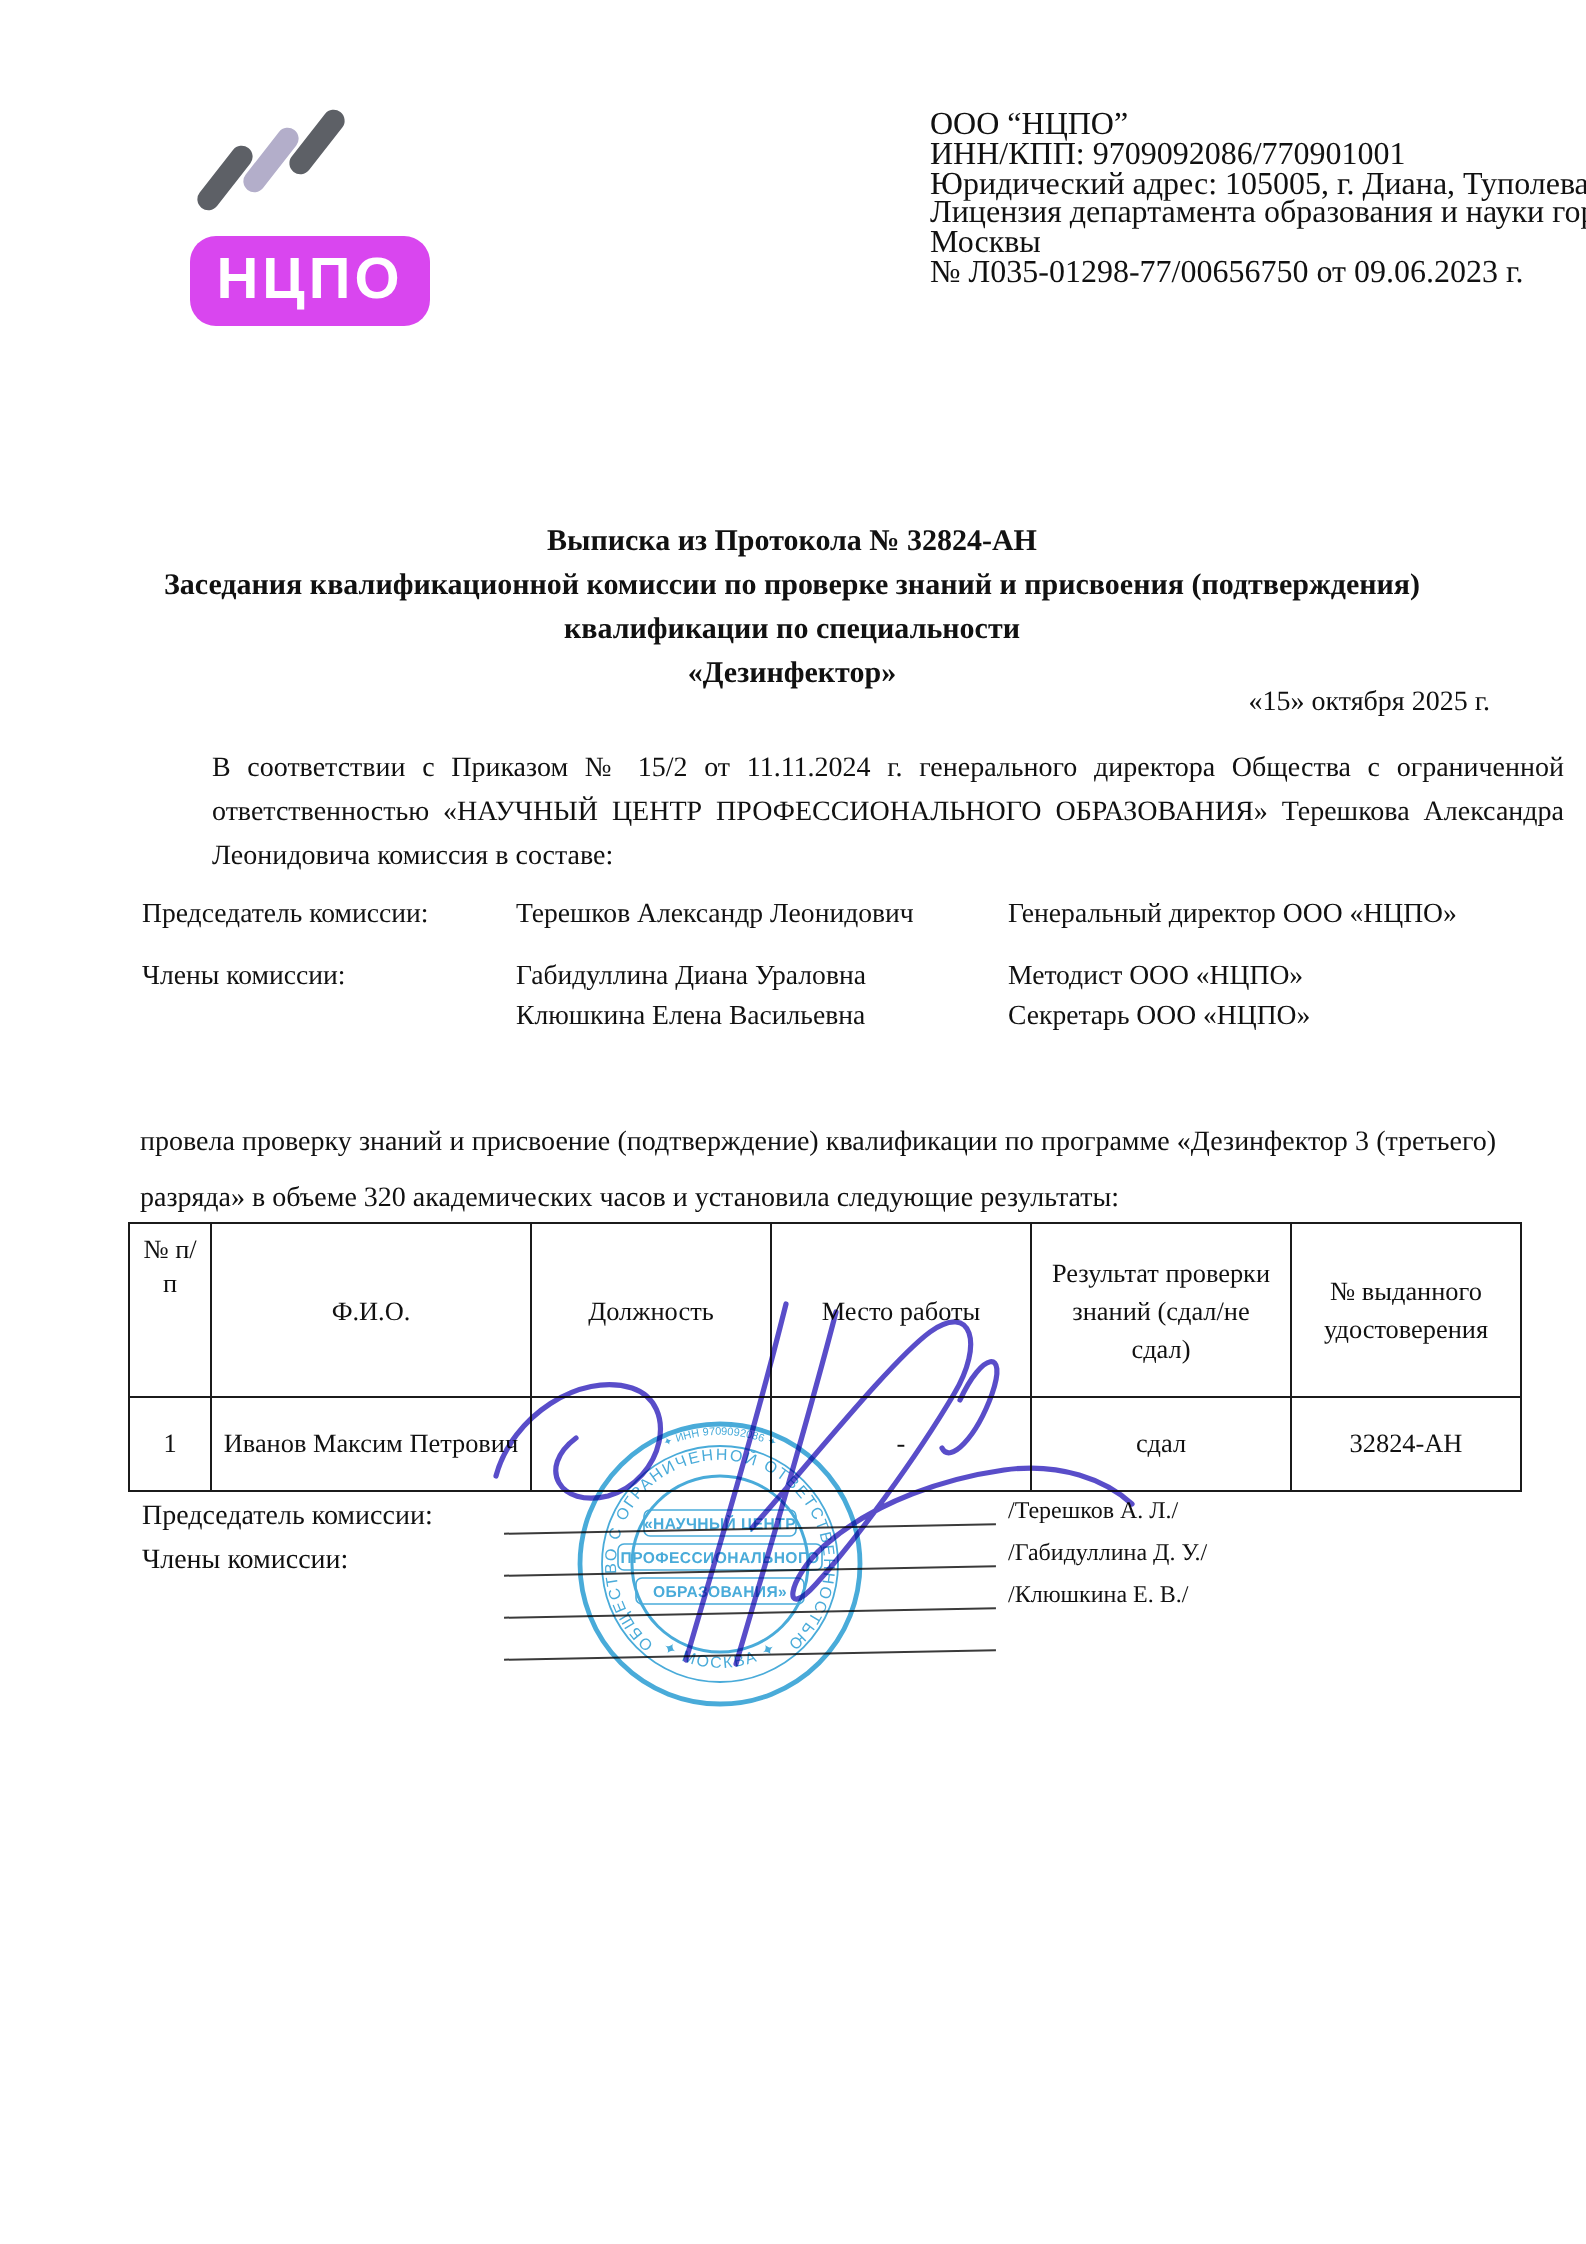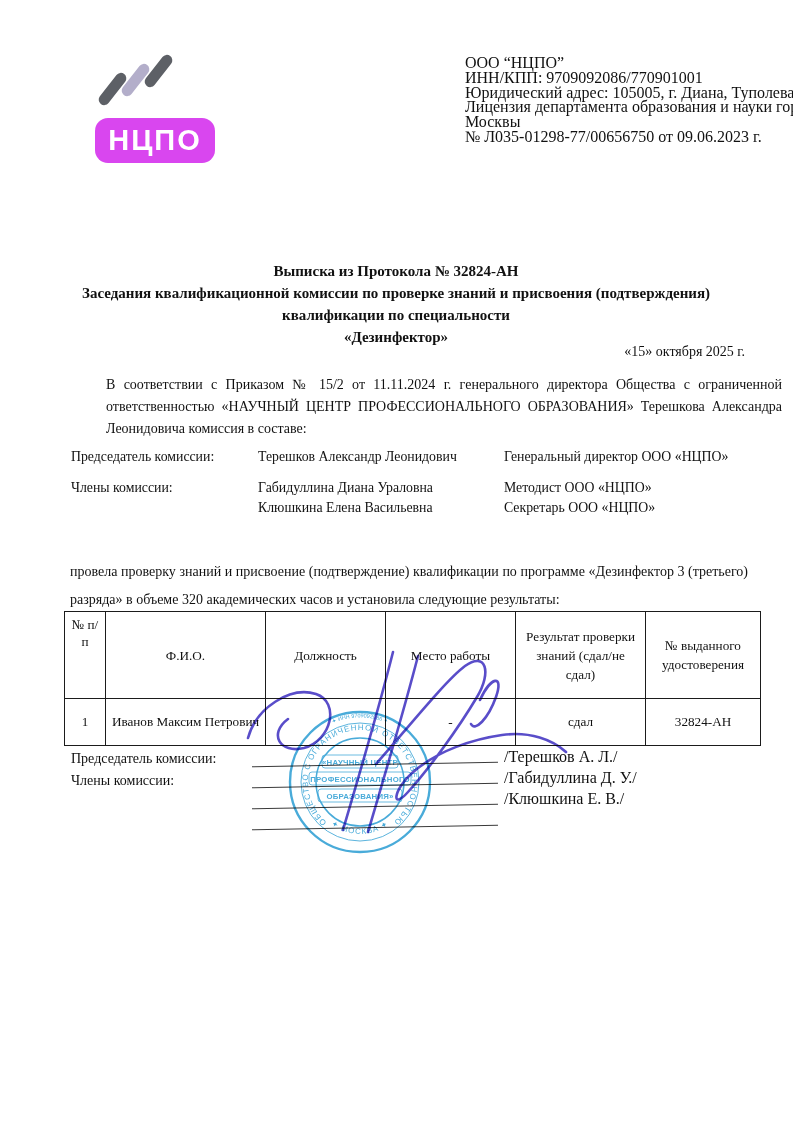--- a/index.html
+++ b/index.html
@@ -44,21 +44,21 @@
     border-collapse:collapse; font-size:13.2px; table-layout:fixed; }
   .results th, .results td { border:1.2px solid #1b1b1b; font-weight:normal;
     text-align:center; padding:2px 4px; }
   .results th { height:80px; vertical-align:middle; line-height:19px; }
   .results th.c0 { vertical-align:top; line-height:17px; padding-top:4px;margin-top:48px; }
   .results td { height:42px; vertical-align:middle; line-height:18px; }
   col.c0{width:41px;} col.c1{width:160px;} col.c2{width:120px;}
   col.c3{width:130px;} col.c4{width:130px;} col.c5{width:115px;}
   
   .sig-label { position:absolute; left:71px; font-size:14px; }
-  .sig-name  { position:absolute; left:504px; font-size:16px; }
+  .sig-name  { position:absolute; left:504px; font-size:12px; }
   .sig-line  { position:absolute; left:252px; width:246px; height:0;
     border-top:1.4px solid #3a3a3a; transform:rotate(-1.1deg); }
   
   .stamp-svg { position:absolute; left:272px; top:694px; width:176px; height:176px;
     opacity:0.88; mix-blend-mode:multiply; pointer-events:none; }
   .sign-svg  { position:absolute; left:228px; top:642px; width:350px; height:200px;
     opacity:0.92; mix-blend-mode:multiply; pointer-events:none; }
   .stamp-svg text { font-family:"Liberation Sans","DejaVu Sans",sans-serif; }
 </style>
 </head>

